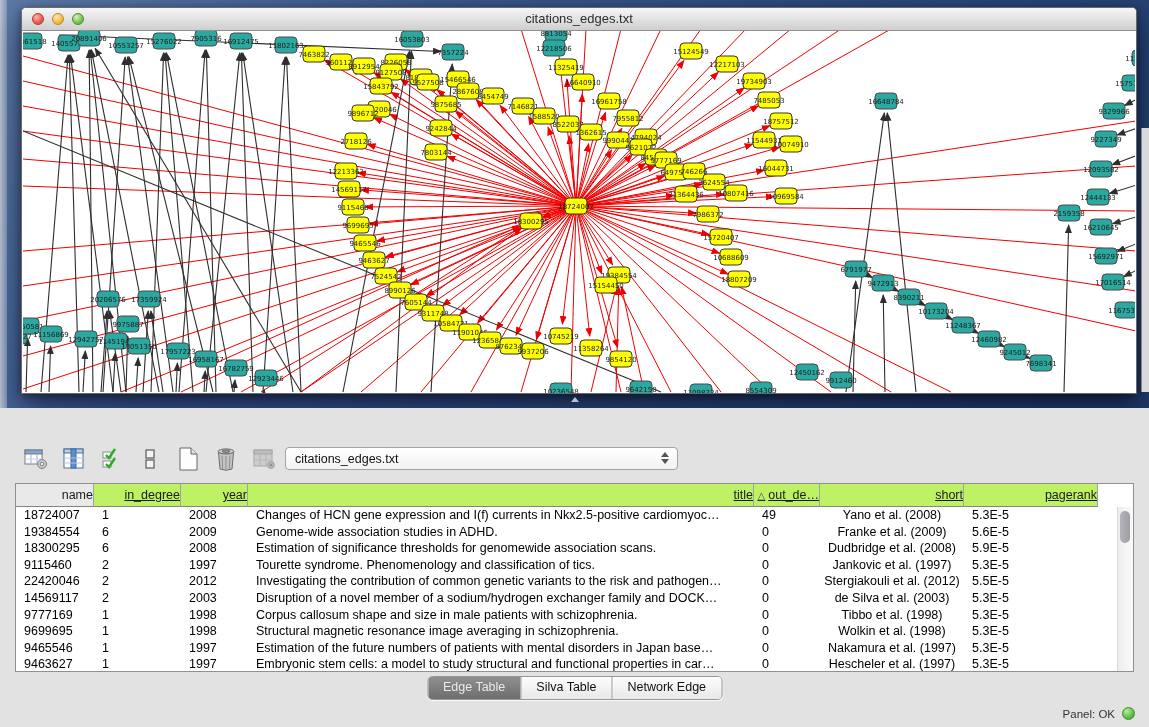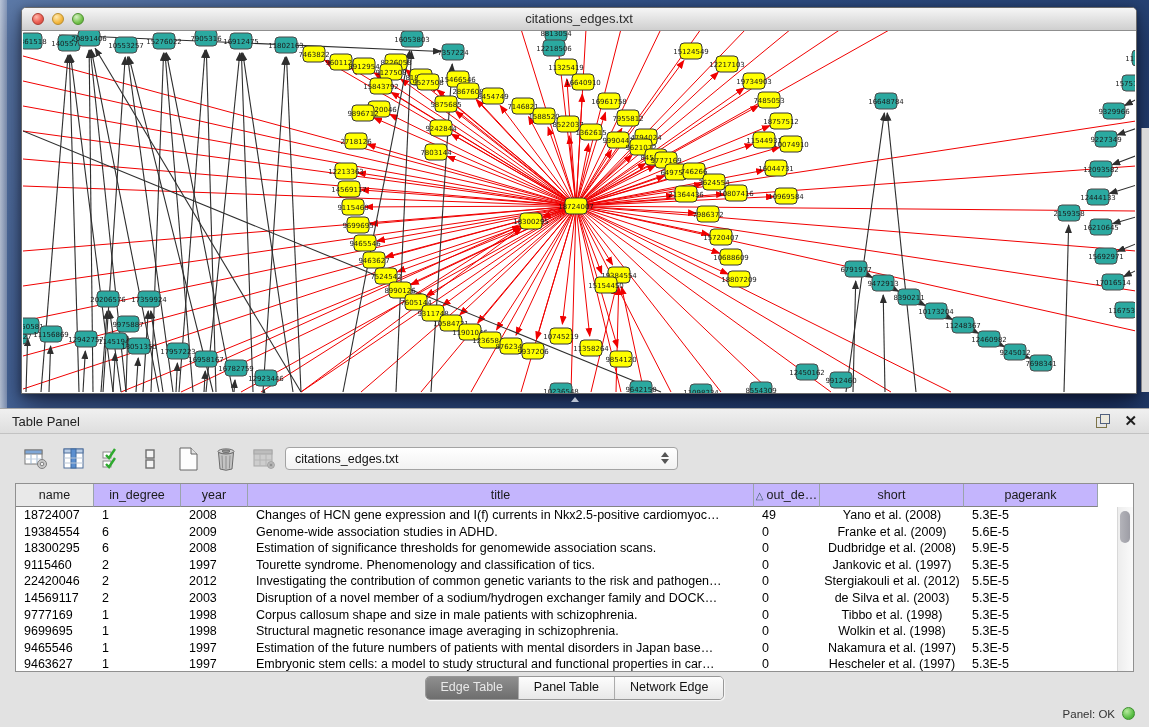--- a/index.html
+++ b/index.html
@@ -52,24 +52,24 @@
     font-size:12.5px;color:#111;display:flex;align-items:center;padding:0 24px 0 9px;cursor:default;}
   .combo .arrows{position:absolute;right:8px;top:4px;display:flex;flex-direction:column;gap:2px;}
   .combo .arrows i{display:block;width:0;height:0;border-left:4px solid transparent;border-right:4px solid transparent;}
   .combo .arrows i.up{border-bottom:5px solid #555;}
   .combo .arrows i.dn{border-top:5px solid #555;}
 
   
   .table-wrap{position:absolute;left:15px;top:50px;width:1119px;height:189px;background:#fff;
     border:1px solid #909090;box-sizing:border-box;overflow:hidden;}
   .thead{position:relative;height:23px;white-space:nowrap;font-size:12.5px;background:#fff;}
-  .th{display:inline-block;box-sizing:border-box;height:23px;line-height:22px;text-align:center;
+  .th{display:inline-block;box-sizing:border-box;height:23px;line-height:22px;text-align:right;
     background:#e9e9e9;border-right:1px solid #9aa4ab;border-bottom:1px solid #838383;
     color:#1a1a1a;overflow:hidden;cursor:pointer;}
-  .th.hl{background:#c4b5fd;}
+  .th.hl{background:#bef264;text-decoration:underline;}
   .th .sort{font-size:10px;color:#3c5a66;margin-right:3px;}
   .tbody{position:relative;font-size:12.5px;}
   .tr{height:16.6px;line-height:16.6px;white-space:nowrap;}
   .td{display:inline-block;box-sizing:border-box;height:16.6px;overflow:hidden;vertical-align:top;
     padding-left:8px;color:#000;}
   .td.center{text-align:center;padding-left:0;}
   .vscroll{position:absolute;right:0;top:23px;bottom:0;width:15px;
     background:linear-gradient(90deg,#ededed,#fafafa);border-left:1px solid #d8d8d8;}
   .vthumb{position:absolute;left:2px;top:4px;width:10px;height:32px;border-radius:6px;
     background:linear-gradient(90deg,#b4b4ba,#9d9da5);cursor:pointer;}
@@ -775,29 +775,20 @@
             <rect x="829" y="371" width="22" height="16" rx="4" fill="#2BA9A0" stroke="#4a4a4a" stroke-width="1"></rect>
             <text x="840" y="381.5" text-anchor="middle" font-size="7" font-family="&quot;DejaVu Sans&quot;,sans-serif" fill="#1a1a1a">9912460</text>
           </g>
         </svg>
     </div>
     <div class="right-sliver"></div>
     <div class="splitter-handle"></div>
   </div>
 
   <div class="table-panel">
-    <div class="panel-header">
-      <span>Table Panel</span>
-      <span class="spacer"></span>
-      <span class="float-icon">
-        <span class="sq1"></span>
-          <span class="sq2"></span>
-      </span>
-      <span class="close-x">✕</span>
-    </div>
 
     <div class="panel-body">
 
       <div class="toolbar">
         <button class="tbtn">
           <svg width="24" height="22" viewBox="0 0 24 22">
             <rect x="1" y="2" width="17" height="14" fill="#fff" stroke="#7a7a7a"></rect>
             <rect x="1" y="2" width="17" height="4" fill="#7ea7d8" stroke="#7a7a7a"></rect>
             <line x1="7" y1="6" x2="7" y2="16" stroke="#9ab4cf"></line>
               <line x1="13" y1="6" x2="13" y2="16" stroke="#9ab4cf"></line>
@@ -883,21 +874,21 @@
             <div class="tr"><div class="td" style="width: 78px;">9465546</div><div class="td" style="width: 87px;">1</div><div class="td" style="width: 67px;">1997</div><div class="td" style="width: 506px;">Estimation of the future numbers of patients with mental disorders in Japan base…</div><div class="td" style="width: 66px;">0</div><div class="td center" style="width: 144px;">Nakamura et al. (1997)</div><div class="td" style="width: 134px;">5.3E-5</div></div>
             <div class="tr"><div class="td" style="width: 78px;">9463627</div><div class="td" style="width: 87px;">1</div><div class="td" style="width: 67px;">1997</div><div class="td" style="width: 506px;">Embryonic stem cells: a model to study structural and functional properties in car…</div><div class="td" style="width: 66px;">0</div><div class="td center" style="width: 144px;">Hescheler et al. (1997)</div><div class="td" style="width: 134px;">5.3E-5</div></div>
           </div>
         <div class="vscroll">
           <div class="vthumb"></div>
         </div>
       </div>
 
       <div class="tabs" id="tabs">
           <div class="tab active">Edge Table</div>
-          <div class="tab">Panel Table</div>
+          <div class="tab">Silva Table</div>
           <div class="tab">Network Edge</div>
         </div>
 
       <div class="statusbar">
         <span>Panel: OK</span>
         <span class="memdot"></span>
       </div>
     </div>
   </div>
 </div>

